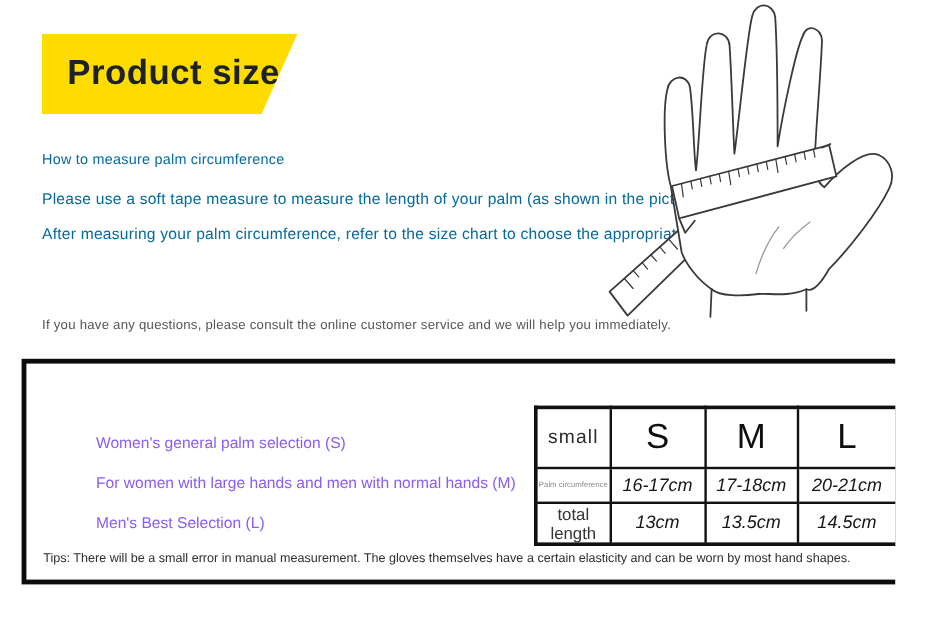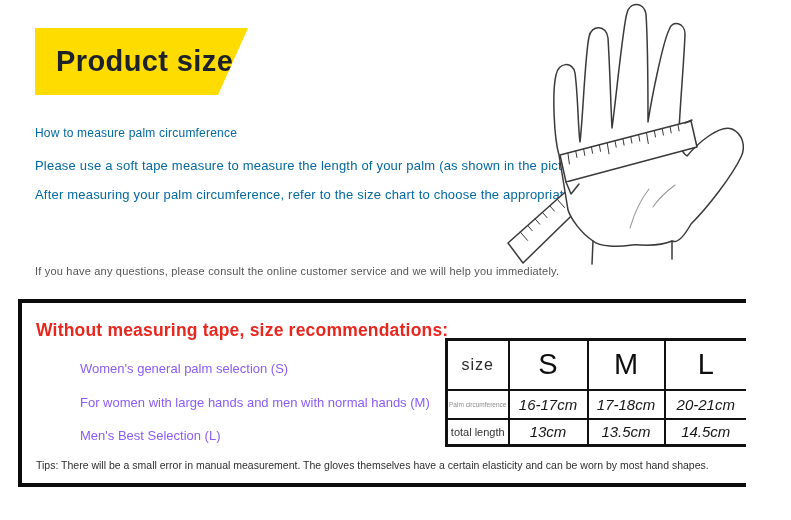--- a/index.html
+++ b/index.html
@@ -49,21 +49,21 @@
   .size-table td {
     border:2px solid #111; text-align:center; vertical-align:middle;
     padding:0; overflow:hidden; background:#fff;
   }
   .row-head   { height:50px; }
   .row-girth  { height:29px; }
   .row-length { height:27px; }
   .cell-size-label   { font-size:16px; color:#2b2b2b; letter-spacing:1px; }
   .cell-size         { font-size:29px; color:#0f0f0f; font-weight:400; }
   .cell-tiny-label   { font-size:6.5px; color:#8d8d8d; }
-  .cell-small-label  { font-size:11px;  color:#333;margin-left:36px; }
+  .cell-small-label  { font-size:14px;  color:#333;margin-left:36px; }
   .cell-value        { font-size:15px; color:#161616;font-style:italic; }
 </style>
 </head>
 <body>
 
 <div class="stage">
 
   <div class="badge">
     <span class="badge-text">Product size</span>
   </div>
@@ -105,36 +105,35 @@
           <polygon points="80,155 211,121 217,147 86,182" fill="#ffffff"></polygon>
           <path stroke-width="1" d="M87.9,153 l1.5,11 M95.7,150.9 l1.2,6.5 M103.6,148.9 l1.2,6.5 M111.4,146.8 l1.2,6.5 M119.3,144.8 l1.2,6.5 M127.2,142.8 l1.8,11 M135,140.7 l1.2,6.5 M142.9,138.7 l1.2,6.5 M150.7,136.6 l1.2,6.5 M158.6,134.6 l1.2,6.5 M166.5,132.6 l1.8,11 M174.3,130.5 l1.2,6.5 M182.2,128.5 l1.2,6.5 M190,126.4 l1.2,6.5 M197.9,124.4 l1.2,6.5"></path>
           <path d="M 86 182 L 91 194 L 99 184" fill="#ffffff"></path>
           <path d="M 205 123 L 212 120"></path>
         </g>
       </g>
     </svg>
   </div>
 
   <div class="rec-box">
-    <div class="rec-title">Without measuring tape, size recommendations:</div>
     <div class="rec-item ri0">Women's general palm selection (S)</div>
     <div class="rec-item ri1">For women with large hands and men with normal hands (M)</div>
     <div class="rec-item ri2">Men's Best Selection (L)</div>
     <div class="tips">Tips: There will be a small error in manual measurement. The gloves themselves have a certain elasticity and can be worn by most hand shapes.</div>
 
     <table class="size-table">
       <colgroup>
         <col style="width:62px">
           <col style="width:79px">
           <col style="width:77px">
           <col style="width:83px">
       </colgroup>
       <tbody>
         <tr class="row-head">
-          <td class="cell-size-label">size</td>
+          <td class="cell-size-label">small</td>
           <td class="cell-size">S</td>
           <td class="cell-size">M</td>
           <td class="cell-size">L</td>
         </tr>
         <tr class="row-girth">
           <td class="cell-tiny-label">Palm circumference</td>
           <td class="cell-value">16-17cm</td>
           <td class="cell-value">17-18cm</td>
           <td class="cell-value">20-21cm</td>
         </tr>

